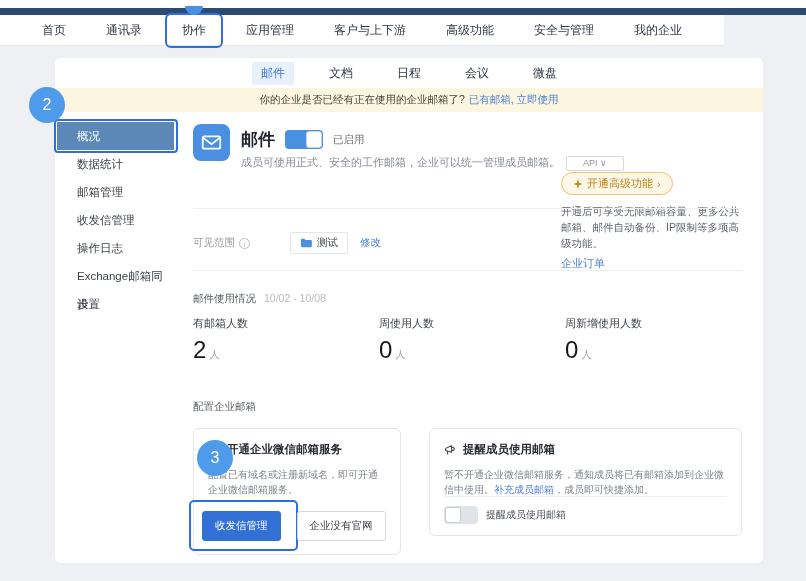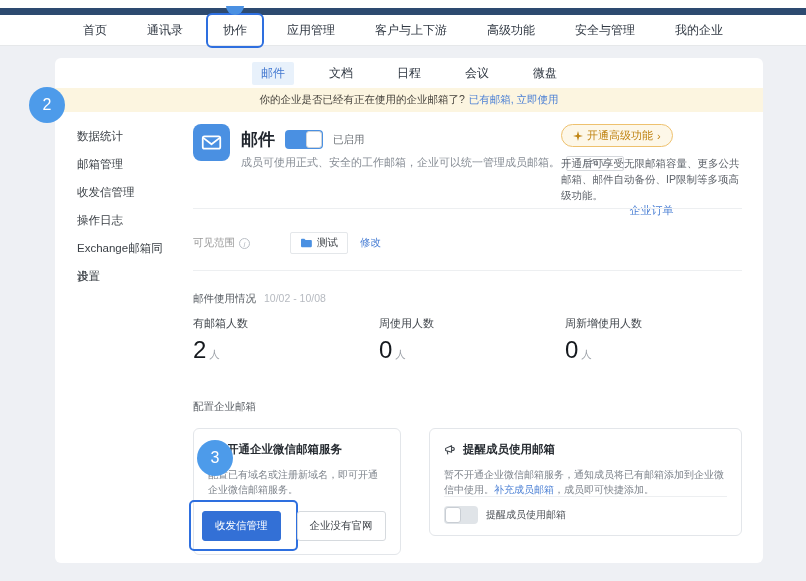--- a/index.html
+++ b/index.html
@@ -3,21 +3,21 @@
 <meta charset="utf-8">
 <style>
   * { margin:0; padding:0; box-sizing:border-box; }
   html,body { width:806px; height:581px; }
   body { font-family:"Liberation Sans","DejaVu Sans",sans-serif; background:#eef0f4; }
   .screen { position:relative; width:806px; height:581px; overflow:hidden; background:#eef0f4; }
 
   
   .top-strip { position:absolute; left:0; top:0; width:806px; height:8px; background:#ffffff; }
   .navy-bar { position:absolute; left:0; top:8px; width:806px; height:7px; background:#2d4a70; }
-  .main-nav { position:absolute; left:0; top:15px; width:806px; height:31px; background:#fff;
+  .main-nav { position:absolute; left:0; top:15px; width:724px; height:31px; background:#fff;
               border-bottom:1px solid #e6e8ea; display:flex; align-items:center; justify-content:center; gap:40px; }
   .nav-item { font-size:12px; color:#2f3742; cursor:pointer; position:relative; white-space:nowrap; }
   .nav-ring { position:absolute; left:-17px; right:-17px; top:-9px; bottom:-9px;
               border:2px solid #2e6fdf; border-radius:6px; pointer-events:none; }
   .nav-notch { position:absolute; left:50%; transform:translateX(-50%); top:-16px; width:18px; height:9px;
                background:#4a90e2; border-radius:0 0 9px 9px; }
 
   
   .panel { position:absolute; left:55px; top:58px; width:708px; height:505px; background:#fff; border-radius:6px; }
 
@@ -49,23 +49,23 @@
   .toggle.off { background:#e0e4e8; }
   .toggle.off .knob { position:absolute; left:1px; top:1px; width:16px; height:16px; background:#fff;
                       border:1px solid #c9ced4; border-radius:3px; }
   .status-text { font-size:10.5px; color:#6b7075; }
   .app-desc { position:absolute; left:48px; top:97px; font-size:11px; color:#868c94; white-space:nowrap; }
   .api-tag { display:inline-block; margin-left:6px; font-size:9px; color:#8a9097; border:1px solid #d5d8dc;
              border-radius:2px; padding:0 16px; line-height:13px; cursor:pointer; }
 
   .promo { position:absolute; left:368px; top:66px; width:181px; }
   .promo-pill { display:inline-flex; align-items:center; gap:4px; font-size:11px; color:#c08516;
-                background:#fdf7e8; border:1px solid #eec16e; border-radius:12px; padding:3px 11px; cursor:pointer; }
+                background:#fdf7e8; border:1px solid #eec16e; border-radius:12px; padding:3px 11px; cursor:pointer;margin-top:48px; }
   .promo-desc { margin-top:8px; font-size:10.5px; color:#5f646b; line-height:16px; }
-  .promo-link { font-size:11px; color:#4a7fd4; cursor:pointer;text-align:center; }
+  .promo-link { margin-top:5px; font-size:11px; color:#4a7fd4; cursor:pointer; }
 
   .divider { position:absolute; left:0; width:549px; height:1px; background:#edeff1; }
   .d1 { top:150px; } .d2 { top:212px; }
 
   .vis-row { position:absolute; left:0; top:174px; display:flex; align-items:center; font-size:10.5px; color:#9b9b9b; }
   .info-icon { display:inline-block; width:11px; height:11px; border:1px solid #b9bec5; border-radius:50%;
                font-size:8px; color:#b9bec5; text-align:center; line-height:11px; margin-left:4px; font-style:italic; }
   .scope-tag { display:inline-flex; align-items:center; gap:5px; margin-left:40px; border:1px solid #e4e7ea;
                border-radius:2px; padding:3px 9px; font-size:10.5px; color:#3a3f45; background:#fff; }
   .edit-link { margin-left:12px; color:#4a7fd4; cursor:pointer; }
@@ -131,20 +131,24 @@
       <div class="subtab">会议</div>
       <div class="subtab">微盘</div>
     </div>
 
     <div class="banner">
       <span>你的企业是否已经有正在使用的企业邮箱了?</span>
       <a>已有邮箱, 立即使用</a>
     </div>
 
     <div class="sidebar">
+      <div class="side-item active">
+        <span>概况</span>
+        <span class="side-ring"></span>
+      </div>
       <div class="side-item">数据统计</div>
       <div class="side-item">邮箱管理</div>
       <div class="side-item">收发信管理</div>
       <div class="side-item">操作日志</div>
       <div class="side-item">Exchange邮箱同步</div>
       <div class="side-item">设置</div>
     </div>
 
     <div class="content">
 

